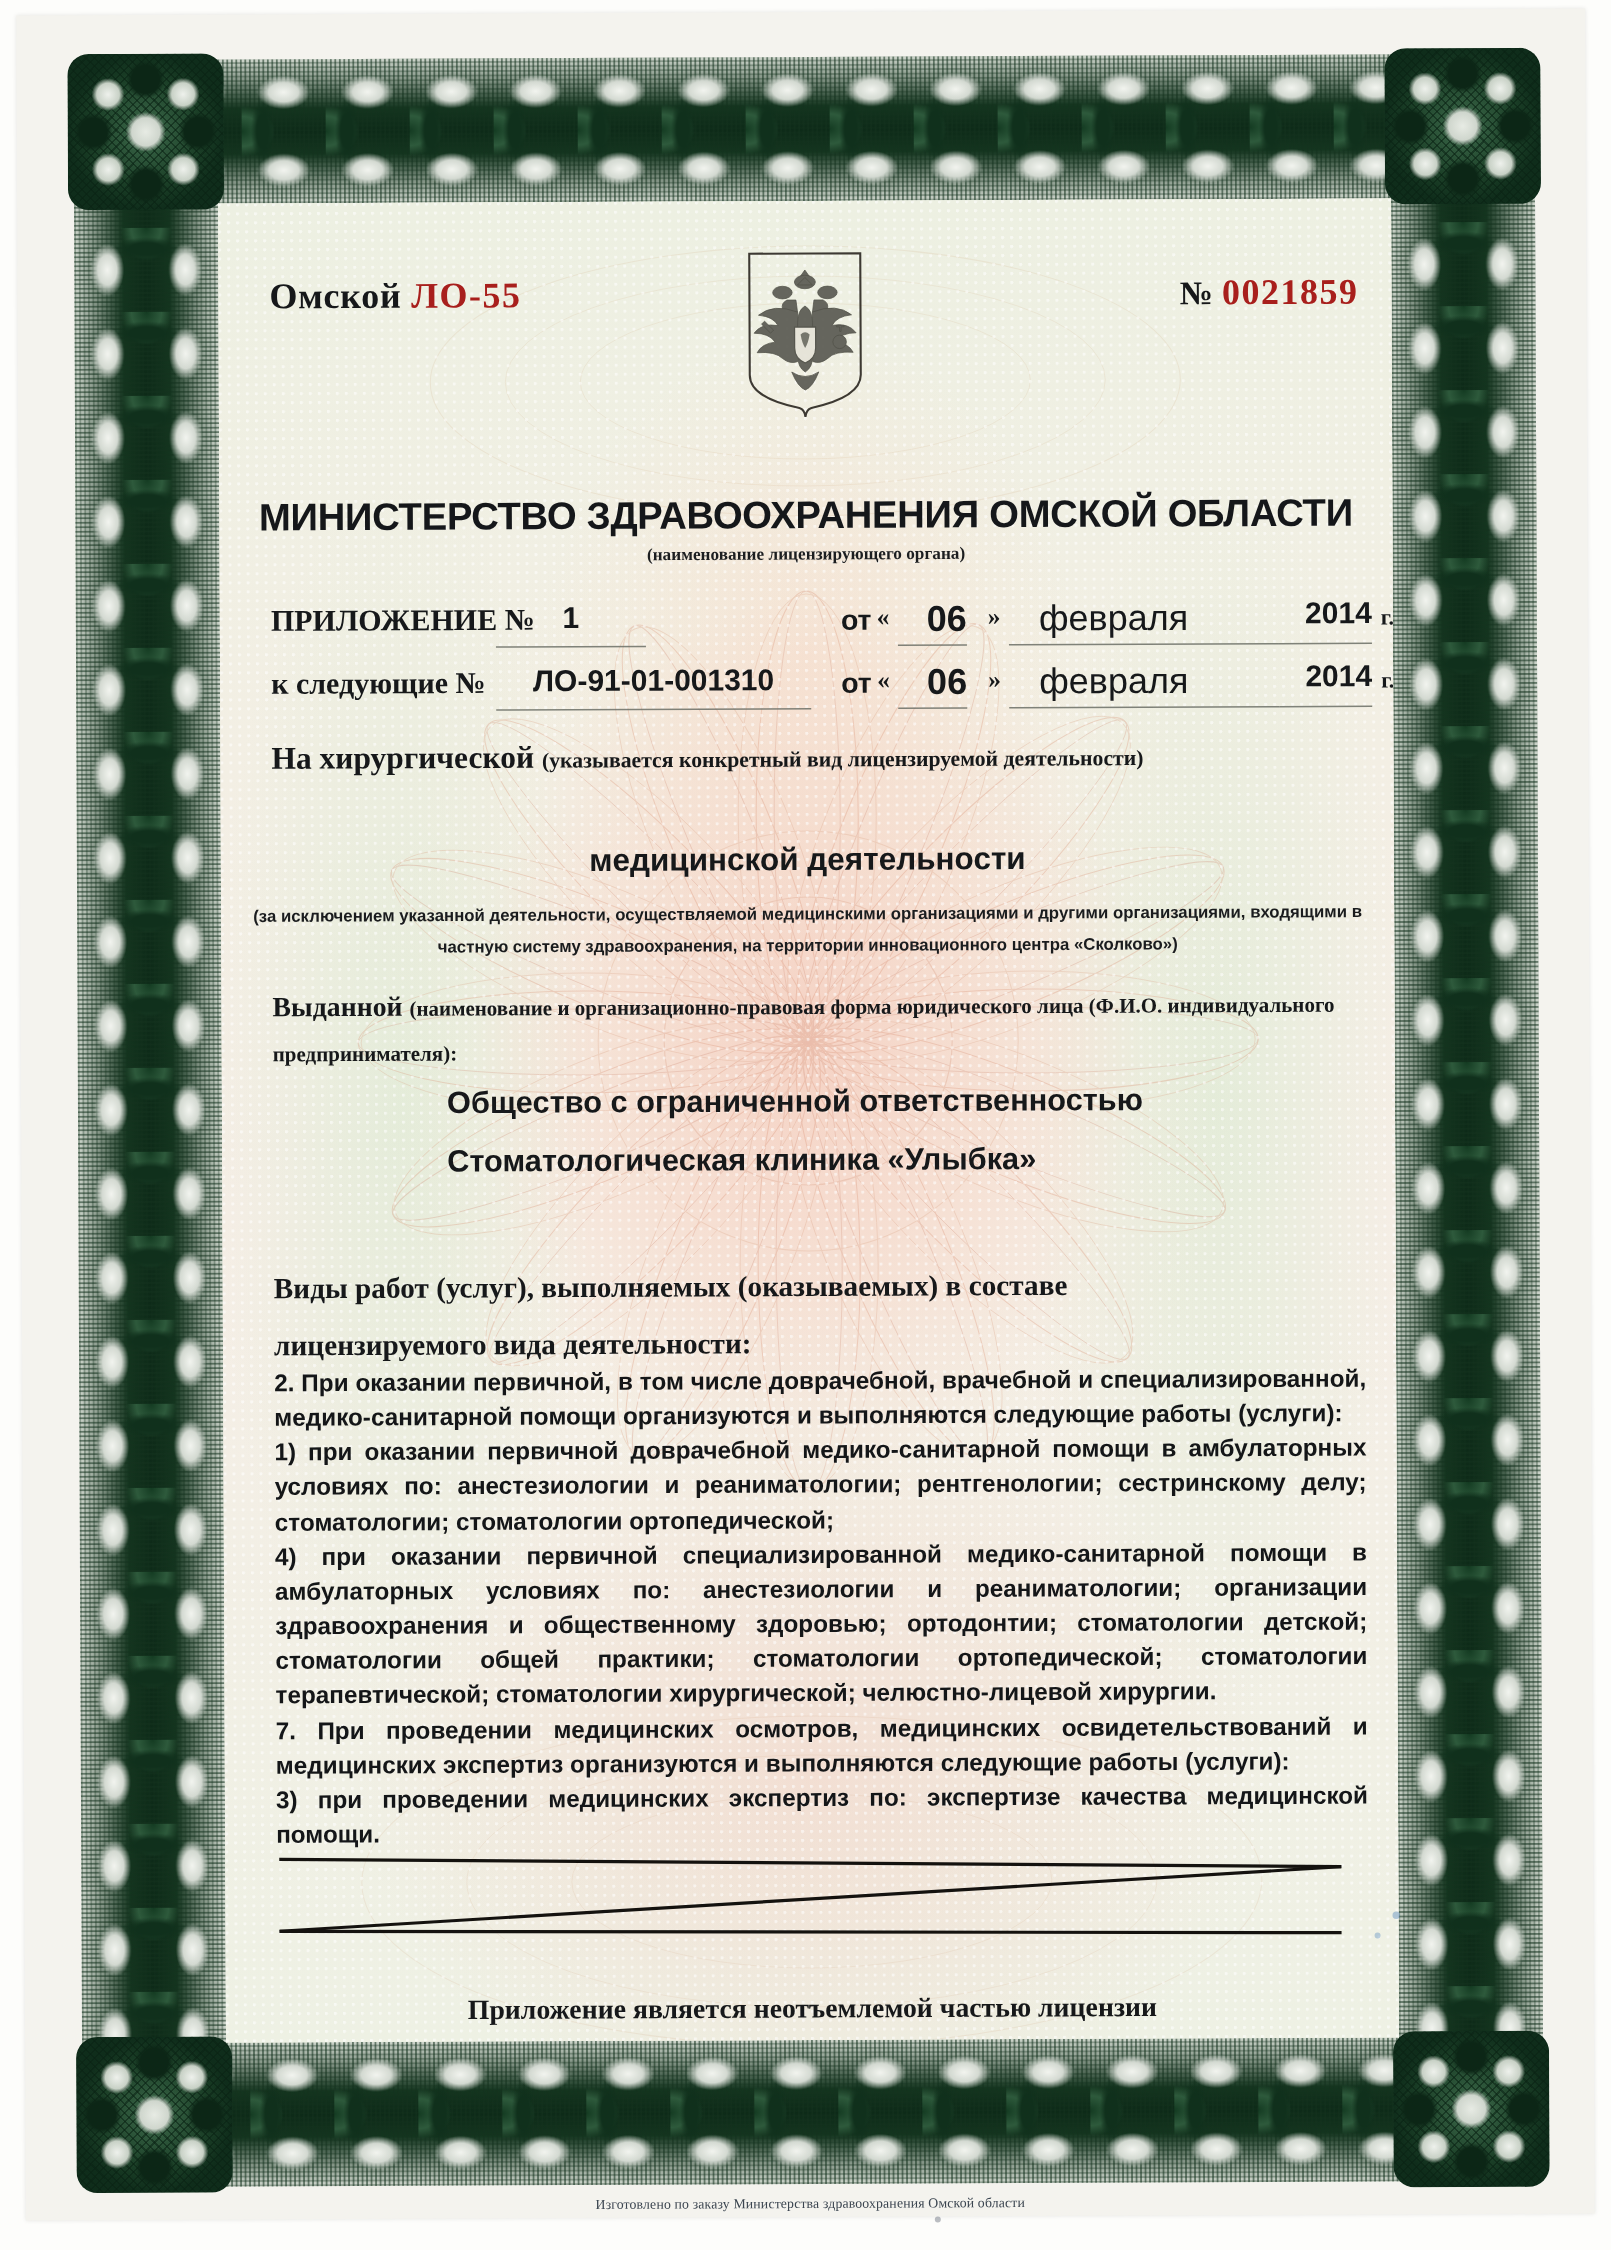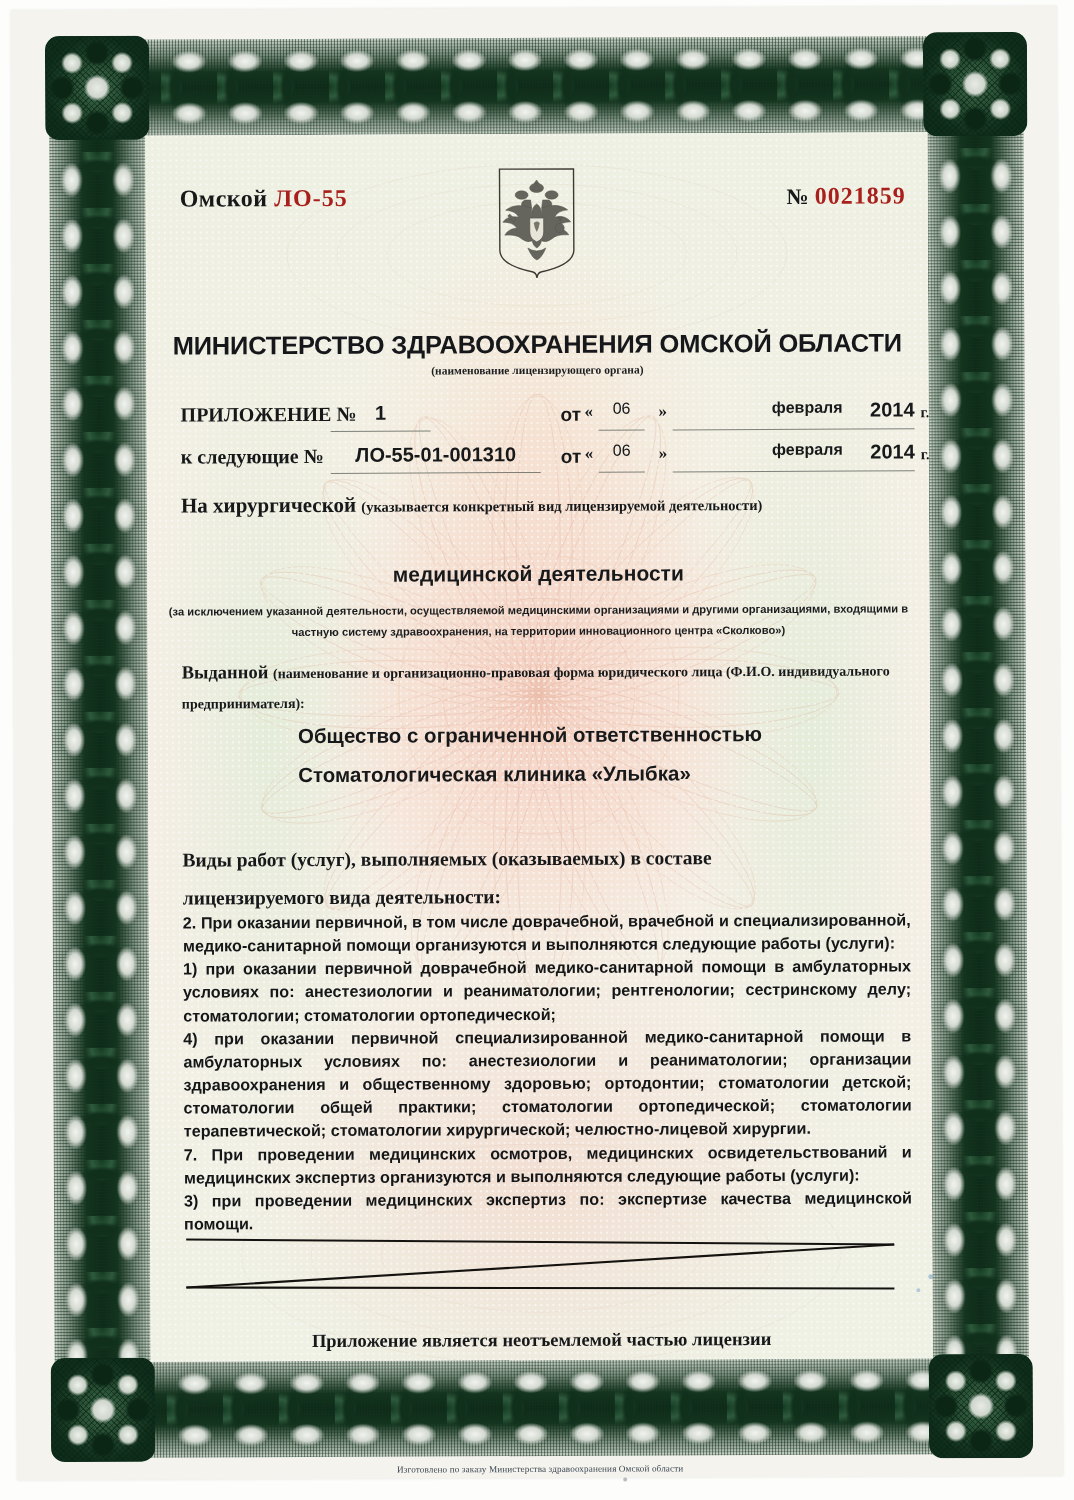--- a/index.html
+++ b/index.html
@@ -235,28 +235,28 @@
   .rowline .ot {
     position: absolute;
     left: 380px; top: 4px;
     font-size: 19px;
     font-family: Liberation Sans, sans-serif;
     font-weight: 700;
   }
   .rowline .q1 { position: absolute; left: 404px; top: 2px; font-size: 17px; }
   .rowline .day {
     position: absolute; left: 418px; top: 0px;
-    width: 46px; text-align: center;
-    font-family: "Liberation Sans", sans-serif; font-size: 16px; font-weight: 400;
+    width: 46px; text-align: right;
+    font-family: "Liberation Sans", sans-serif; font-size: 24px; font-weight: 700;
   }
   .rowline .q2 { position: absolute; left: 478px; top: 2px; font-size: 17px; }
   .rowline .month {
     position: absolute; left: 512px; top: 0px;
-    width: 150px; text-align: right;
-    font-family: "Liberation Sans", sans-serif; font-size: 16px; font-weight: 700;
+    width: 150px; text-align: left;
+    font-family: "Liberation Sans", sans-serif; font-size: 24px; font-weight: 400;
   }
   .rowline .year {
     position: absolute; left: 672px; top: 0px;
     width: 62px; text-align: right;
     font-family: "Liberation Sans", sans-serif; font-size: 20px; font-weight: 700;
   }
   .rowline .gg { position: absolute; left: 740px; top: 6px; font-size: 15px; font-weight: 700; }
 
   .ul {
     position: absolute;
@@ -526,21 +526,21 @@
           <span class="q2">»</span>
           <span class="month">февраля</span>
           <span class="ul" style="left:492px;width:180px;top:30px;"></span>
           <span class="year">2014</span>
           <span class="ul" style="left:672px;width:62px;top:30px;"></span>
           <span class="gg">г.</span>
         </div>
 
         <div class="rowline r2">
           <span class="lbl">к следующие №</span>
-          <span class="val" style="left:150px;width:210px;">ЛО-55-01-001310</span>
+          <span class="val" style="left:150px;width:210px;">ЛО-91-01-001310</span>
           <span class="ul" style="left:150px;width:210px;top:30px;"></span>
           <span class="ot">от</span>
           <span class="q1">«</span>
           <span class="day">06</span>
           <span class="ul" style="left:418px;width:46px;top:30px;"></span>
           <span class="q2">»</span>
           <span class="month">февраля</span>
           <span class="ul" style="left:492px;width:180px;top:30px;"></span>
           <span class="year">2014</span>
           <span class="ul" style="left:672px;width:62px;top:30px;"></span>

